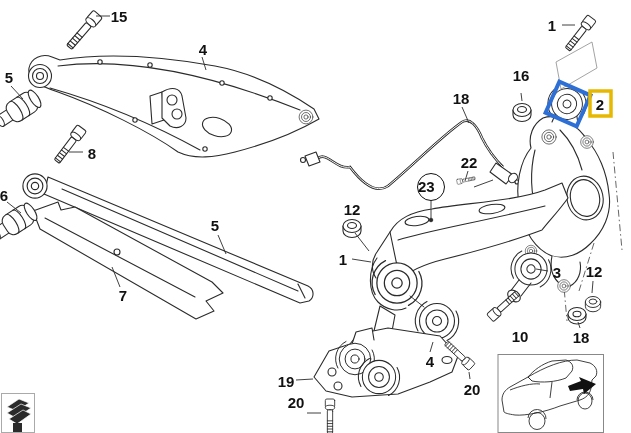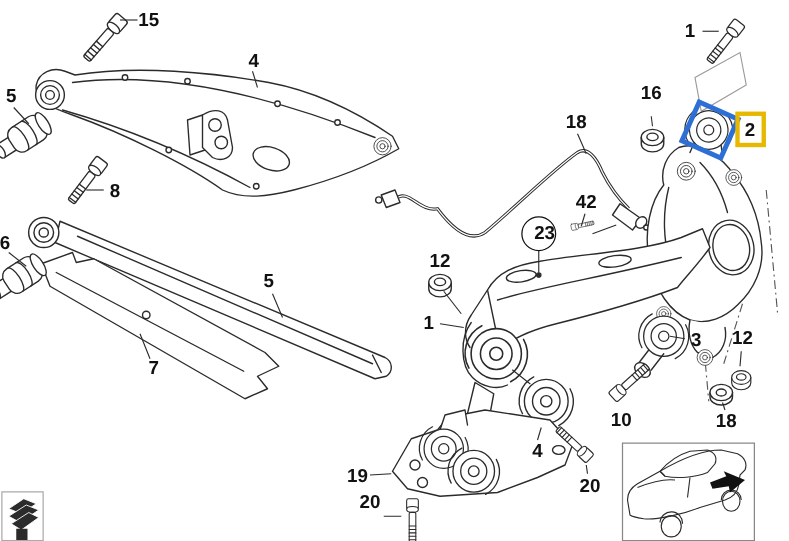--- a/index.html
+++ b/index.html
@@ -2,21 +2,21 @@
 <html><head>
 <meta charset="utf-8">
 <style>
   html,body{margin:0;padding:0;background:#fff;}
   #stage{position:relative;width:631px;height:433px;background:#ffffff;overflow:hidden;
          font-family:"Liberation Sans", sans-serif;}
   #art{position:absolute;left:0;top:0;}
   .lbl{position:absolute;transform:translate(-50%,-50%);font-size:15px;font-weight:700;
        color:#111;white-space:nowrap;line-height:1;cursor:pointer;}
   .lbl.circled{width:26px;height:26px;border:1.7px solid #111;border-radius:50%;
-       text-align:right;line-height:26px;background:#fff;}
+       text-align:left;line-height:26px;background:#fff;}
   .lbl.sel{z-index:5;}
   .ln{stroke:#2b2b2b;stroke-width:1.1;fill:#fff;stroke-linejoin:round;stroke-linecap:round;}
   .nofill{fill:none;}
   .thin{stroke:#2b2b2b;stroke-width:0.9;fill:none;}
   .ghost{stroke:#999;stroke-width:0.9;fill:none;}
   .dash{stroke:#555;stroke-width:0.9;fill:none;stroke-dasharray:7 3 1.5 3;}
 </style>
 </head>
 <body>
 
@@ -260,26 +260,26 @@
   <div class="lbl" style="left:119px;top:16px">15</div>
   <div class="lbl" style="left:203px;top:49px">4</div>
   <div class="lbl" style="left:9px;top:77px">5</div>
   <div class="lbl" style="left:92px;top:153px">8</div>
   <div class="lbl" style="left:4px;top:195px">6</div>
   <div class="lbl" style="left:215px;top:225px">5</div>
   <div class="lbl" style="left:123px;top:295px">7</div>
   <div class="lbl" style="left:343px;top:259px">1</div>
   <div class="lbl" style="left:352px;top:209px">12</div>
   <div class="lbl circled" style="left:431px;top:187px">23</div>
-  <div class="lbl" style="left:469px;top:162px">42</div>
+  <div class="lbl" style="left:469px;top:162px">22</div>
   <div class="lbl" style="left:461px;top:98px">18</div>
   <div class="lbl" style="left:521px;top:75px">16</div>
   <div class="lbl" style="left:552px;top:25px">1</div>
   <div class="lbl sel" style="left:600px;top:104px">2</div>
   <div class="lbl" style="left:557px;top:272px">3</div>
   <div class="lbl" style="left:594px;top:271px">12</div>
   <div class="lbl" style="left:581px;top:337px">18</div>
-  <div class="lbl" style="left:497px;top:336px">10</div>
+  <div class="lbl" style="left:520px;top:336px">10</div>
   <div class="lbl" style="left:430px;top:361px">4</div>
   <div class="lbl" style="left:472px;top:389px">20</div>
   <div class="lbl" style="left:286px;top:381px">19</div>
   <div class="lbl" style="left:296px;top:402px">20</div>
 </div>
 
 </body></html>

